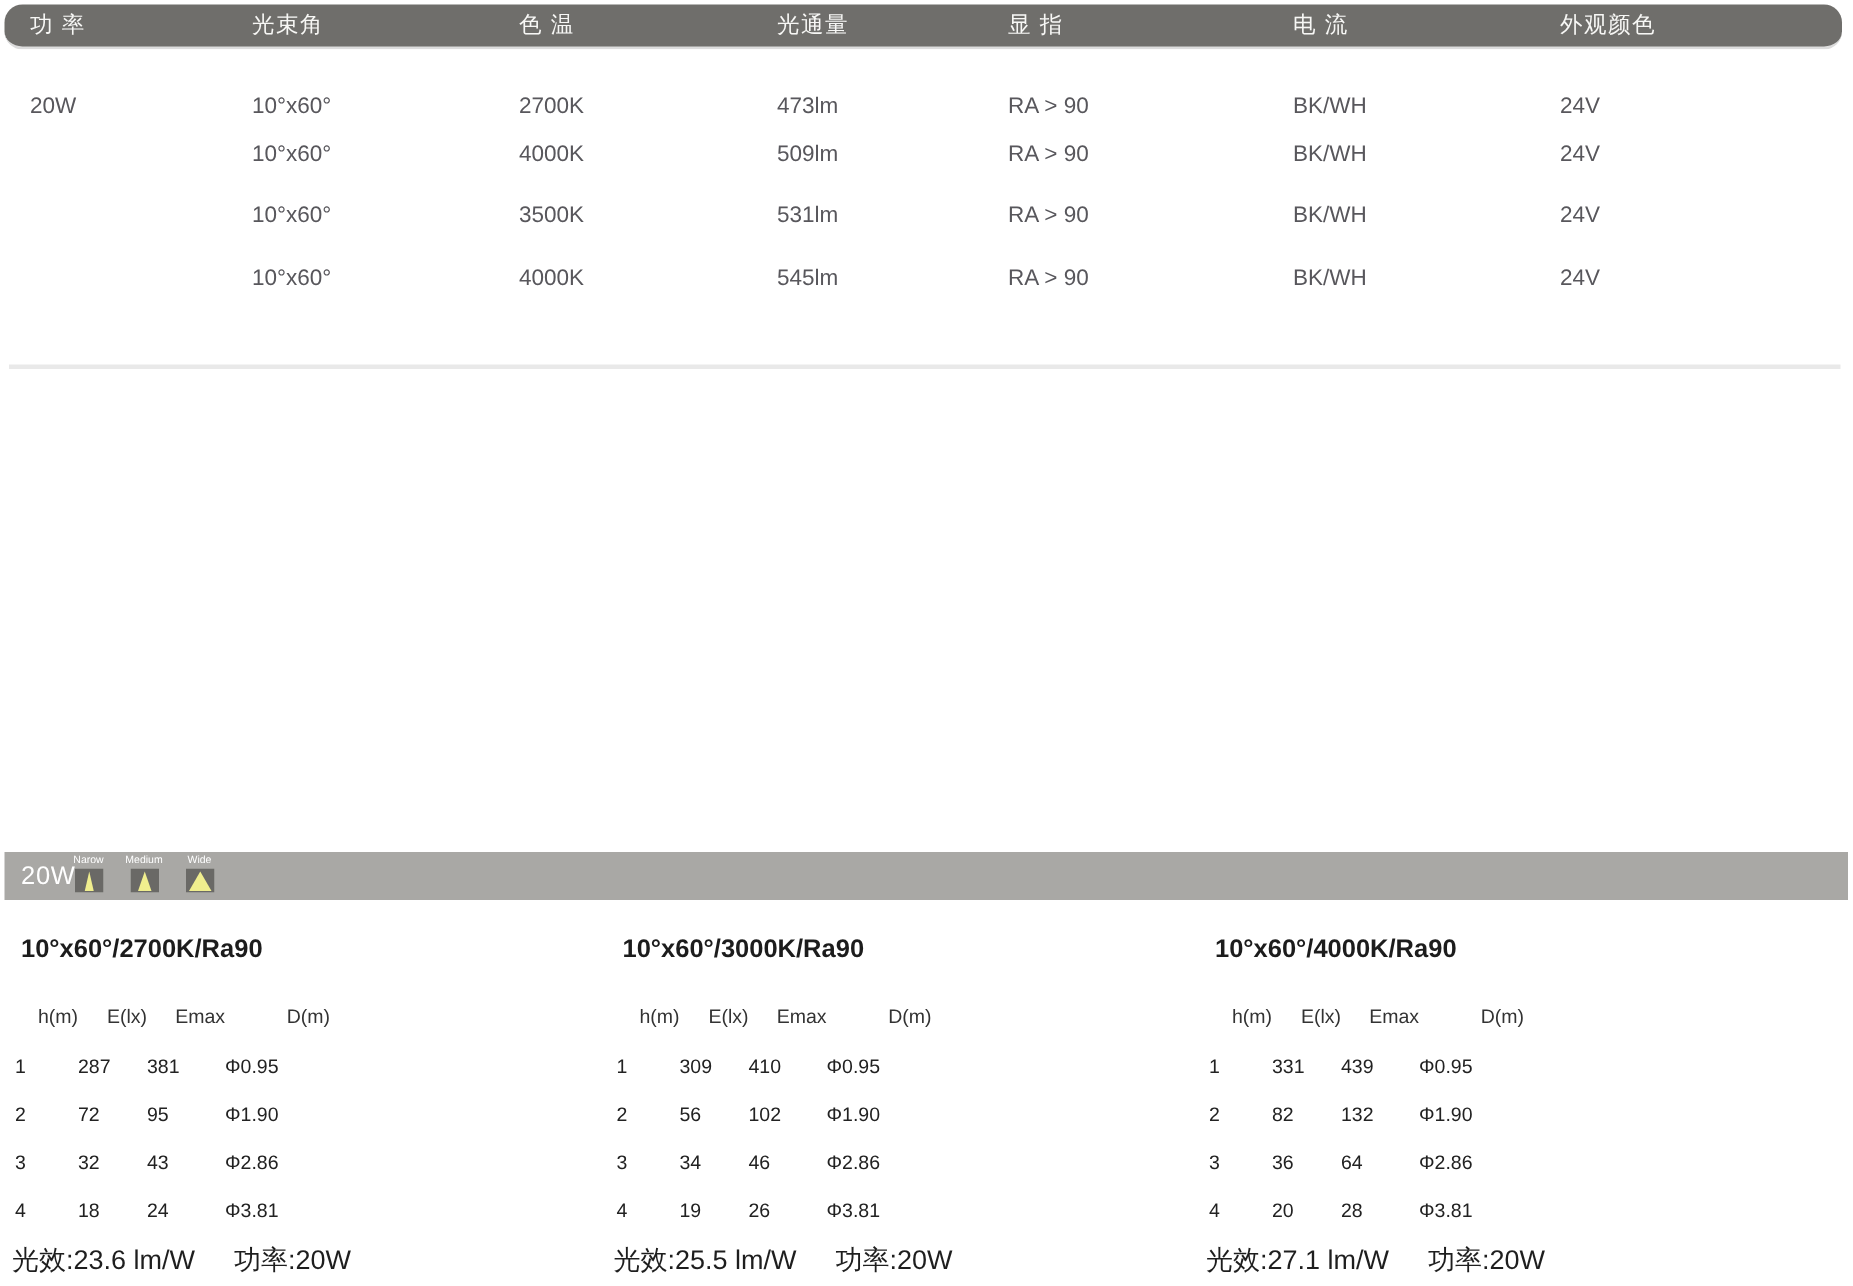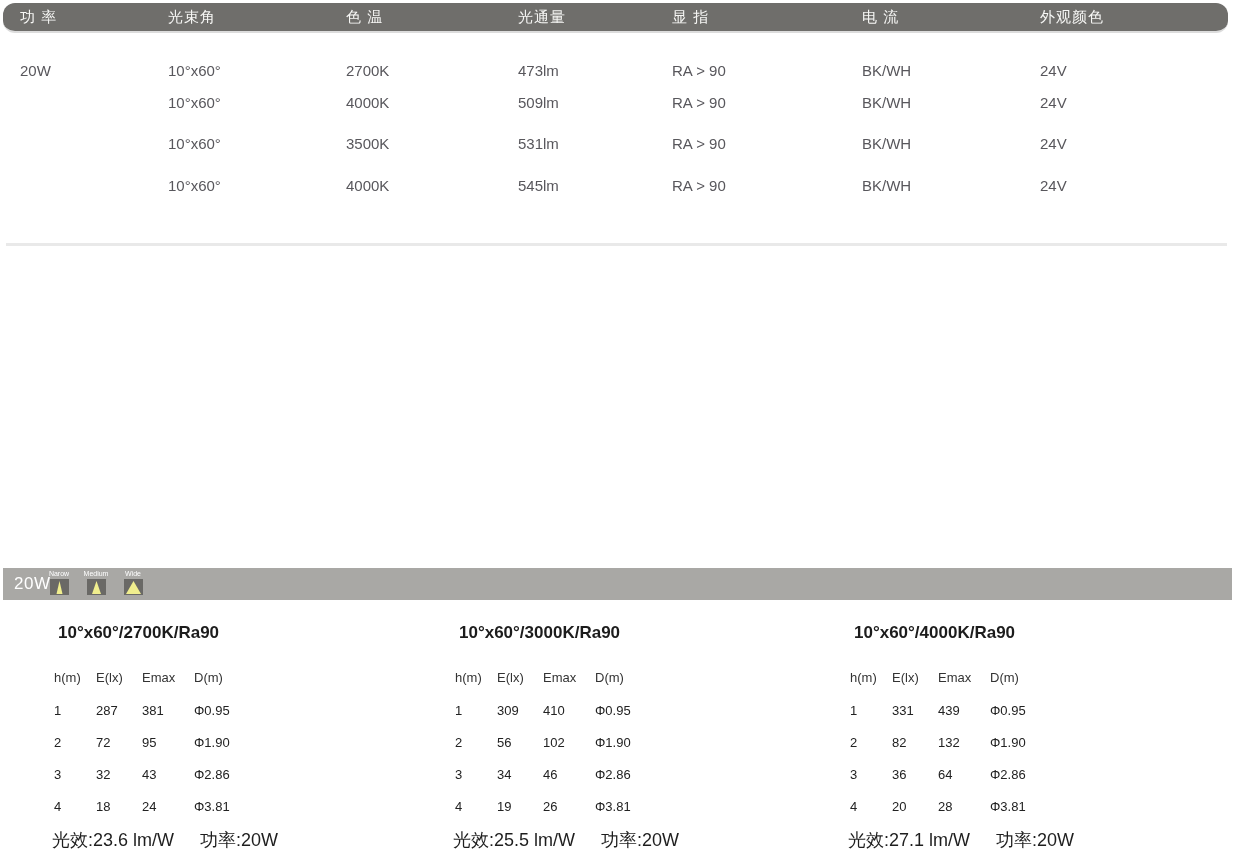--- a/index.html
+++ b/index.html
@@ -43,34 +43,34 @@
     color:#ffffff;font-size:17px;letter-spacing:0.5px;
   }
   .beam-icons{position:absolute;left:45px;top:1px;display:flex;gap:15px;}
   .beam-icon{width:22px;display:flex;flex-direction:column;align-items:center;}
   .beam-icon .lbl{
     color:#ffffff;font-size:7px;line-height:9px;white-space:nowrap;
   }
   .beam-icon svg{display:block;margin-top:1px;}
 
   
-  .pt{position:absolute;top:615px;width:240px;height:242px;color:#222222;margin-left:44px;}
+  .pt{position:absolute;top:615px;width:240px;height:242px;color:#222222;}
   .pt-1{left:6px;}
   .pt-2{left:407px;}
   .pt-3{left:802px;}
   .pt-title{
     position:absolute;top:8px;left:8px;
     font-size:17px;font-weight:bold;color:#1c1c1c;white-space:nowrap;
   }
   .pt-grid{
     display:grid;grid-template-columns:42px 46px 52px 70px;
     padding-left:4px;position:absolute;left:0;right:0;
     font-size:13px;
   }
-  .pt-header-row{top:55px;color:#333333;}
+  .pt-header-row{top:55px;color:#333333;text-align:right;}
   .pt-row{height:15px;}
   .pt-row:nth-child(1){top:88px;}
   .pt-row:nth-child(2){top:120px;}
   .pt-row:nth-child(3){top:152px;}
   .pt-row:nth-child(4){top:184px;}
   .pt-cell{white-space:nowrap;line-height:15px;}
   .pt-footer{
     position:absolute;top:213px;left:0;width:186px;
     font-size:18px;color:#1e1e1e;white-space:nowrap;
     padding:0 0 7px 2px;border-bottom:2px solid #cccccc;

